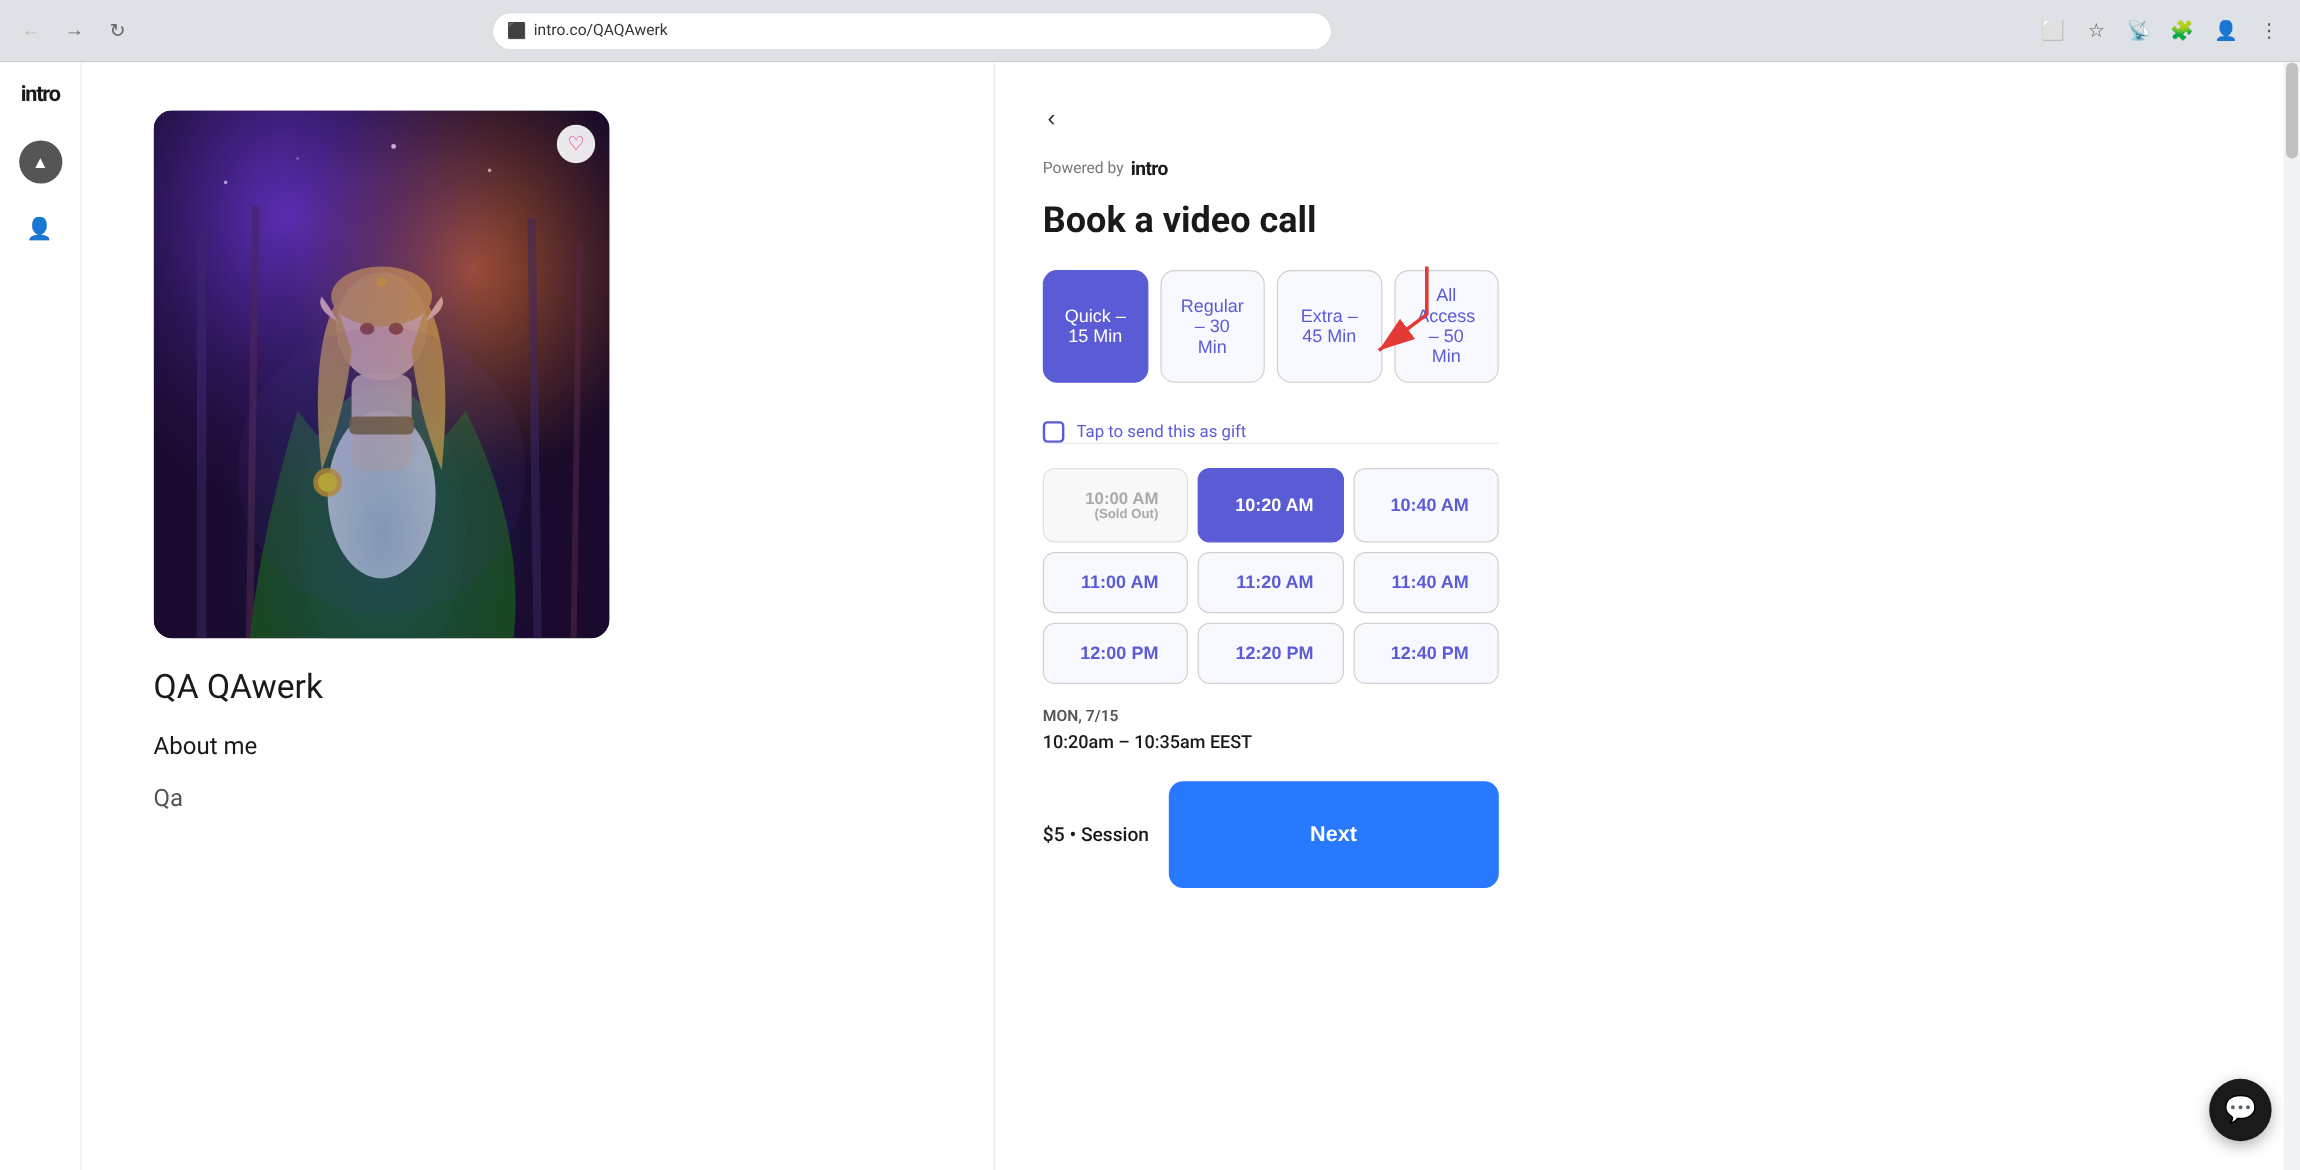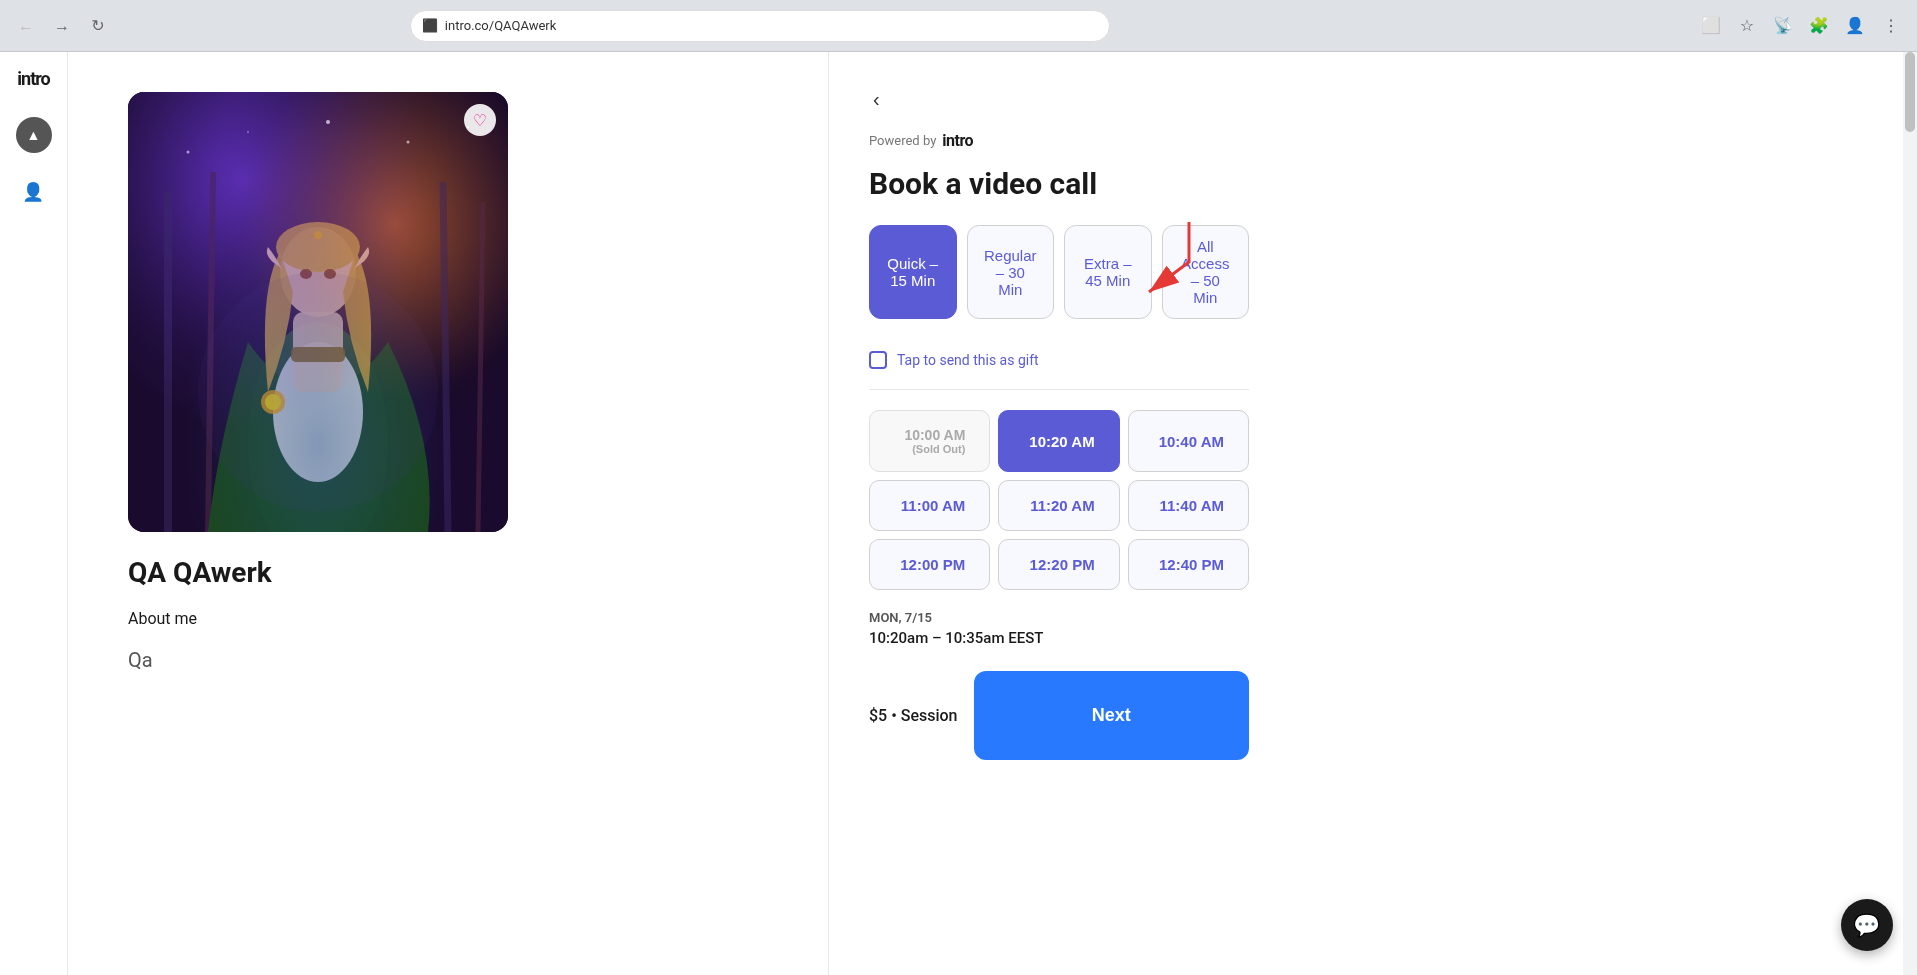--- a/index.html
+++ b/index.html
@@ -160,26 +160,26 @@
       background: rgba(255,255,255,0.9);
       border-radius: 50%;
       display: flex; align-items: center; justify-content: center;
       cursor: pointer;
       font-size: 16px;
       color: #e91e8c;
       border: none;
     }
     .profile-name {
       font-size: 28px;
-      font-weight: 700;
+      font-weight: 400;
       color: #1a1a1a;
       margin-bottom: 20px;
     }
     .about-label {
-      font-size: 16px;
+      font-size: 20px;
       font-weight: 400;
       color: #1a1a1a;
       margin-bottom: 8px;
     }
     .about-text {
       font-size: 20px;
       color: #555;
       margin-top: 12px;
     }
 
@@ -250,21 +250,20 @@
       background: #5b5bd6;
       color: #fff;
       border-color: #5b5bd6;
     }
 
     
     .gift-row {
       display: flex;
       align-items: center;
       gap: 10px;
-      margin-bottom: 20px;
     }
     .gift-checkbox {
       width: 18px; height: 18px;
       border: 2px solid #5b5bd6;
       border-radius: 4px;
       cursor: pointer;
       background: #fff;
       display: flex; align-items: center; justify-content: center;
     }
     .gift-label {

